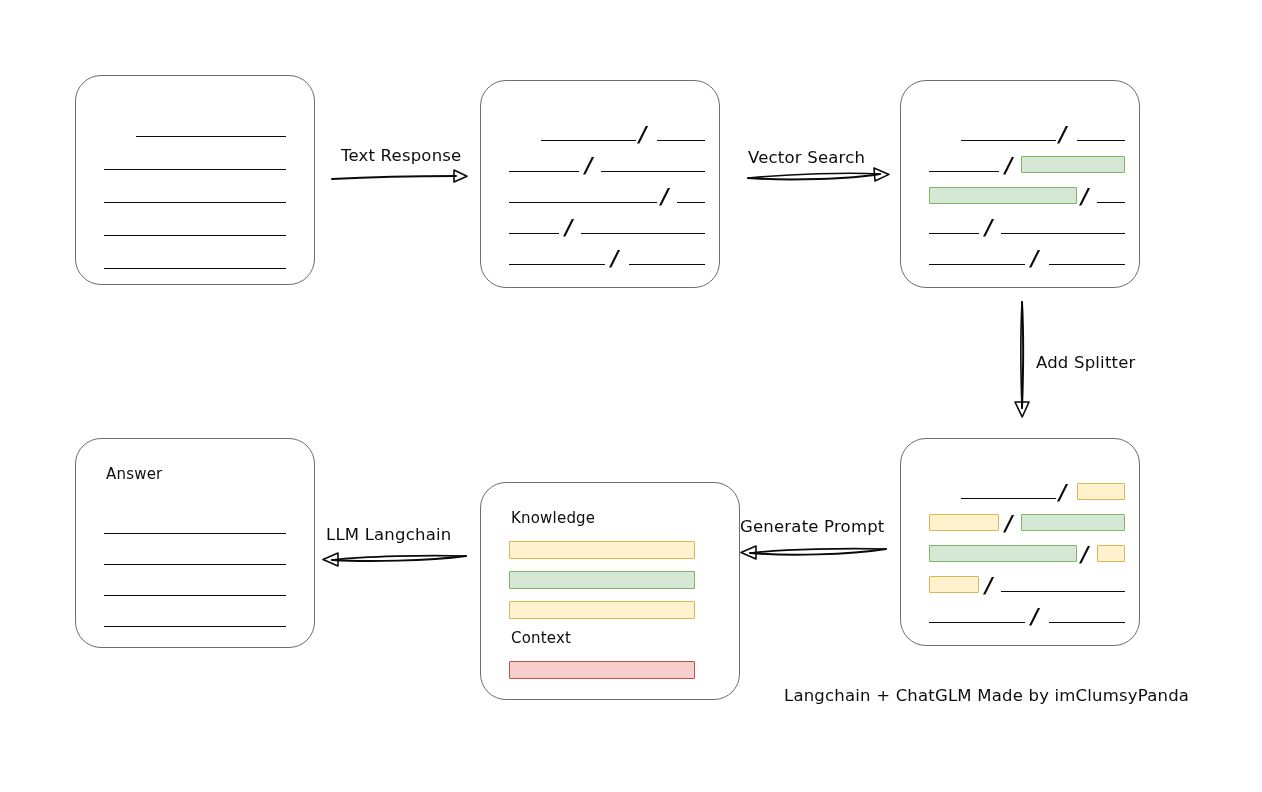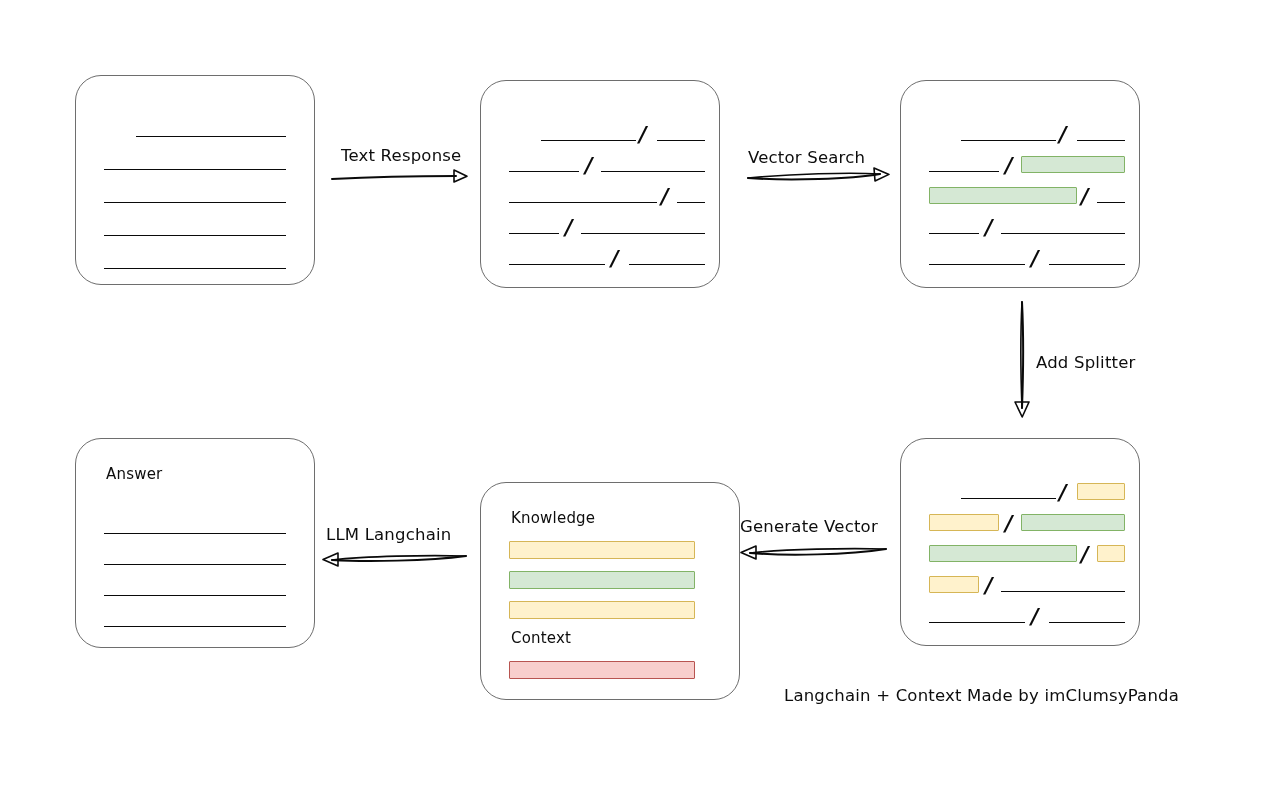--- a/index.html
+++ b/index.html
@@ -178,21 +178,21 @@
         <div class="chip chip-yellow" style="left: 28px; top: 58px; width: 186px; height: 18px;"></div>
         <div class="chip chip-green" style="left: 28px; top: 88px; width: 186px; height: 18px;"></div>
         <div class="chip chip-yellow" style="left: 28px; top: 118px; width: 186px; height: 18px;"></div>
       </div>
     <div class="card-title" style="left:30px; top:146px;">Context</div>
     <div class="prompt-question">
         <div class="chip chip-red" style="left: 28px; top: 178px; width: 186px; height: 18px;"></div>
       </div>
   </div>
 
-  <div class="edge-label" style="left:740px; top:517px;">Generate Vector</div>
+  <div class="edge-label" style="left:740px; top:517px;">Generate Prompt</div>
   <svg class="arrow-svg" style="left:736px; top:541px;" width="152" height="22" viewBox="0 0 152 22">
     <path d="M150,8 C112,14 50,15 14,12" stroke="#0a0a0a" stroke-width="2" fill="none" stroke-linecap="round"></path>
     <path d="M150,8 C110,7 50,8 14,12" stroke="#0a0a0a" stroke-width="1.6" fill="none" stroke-linecap="round"></path>
     <path d="M20,5 L5,11.6 L20,18 Z" stroke="#0a0a0a" stroke-width="1.6" fill="none" stroke-linejoin="round"></path>
   </svg>
 
   <div class="card" style="left:900px; top:438px; width:240px; height:208px;">
     <div class="node-body">
         <div class="rule" style="left: 60px; top: 59px; width: 95px;"></div>
         <div class="slash" style="left: 158px; top: 44px;">/</div>
@@ -205,15 +205,15 @@
         <div class="chip chip-yellow" style="left: 196px; top: 106px; width: 28px; height: 17px;"></div>
         <div class="chip chip-yellow" style="left: 28px; top: 137px; width: 50px; height: 17px;"></div>
         <div class="slash" style="left: 84px; top: 137px;">/</div>
         <div class="rule" style="left: 100px; top: 152px; width: 124px;"></div>
         <div class="rule" style="left: 28px; top: 183px; width: 96px;"></div>
         <div class="slash" style="left: 130px; top: 168px;">/</div>
         <div class="rule" style="left: 148px; top: 183px; width: 76px;"></div>
       </div>
   </div>
 
-  <div class="footer" style="left:784px; top:686px;">Langchain + Context Made by imClumsyPanda</div>
+  <div class="footer" style="left:784px; top:686px;">Langchain + ChatGLM Made by imClumsyPanda</div>
 
 </div>
 
 </body></html>

